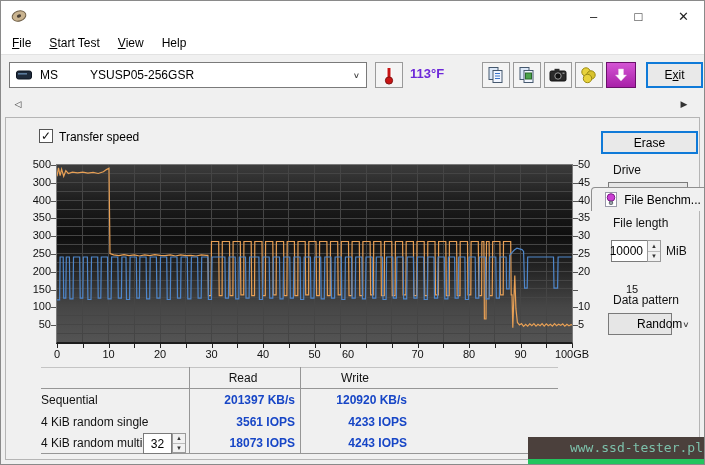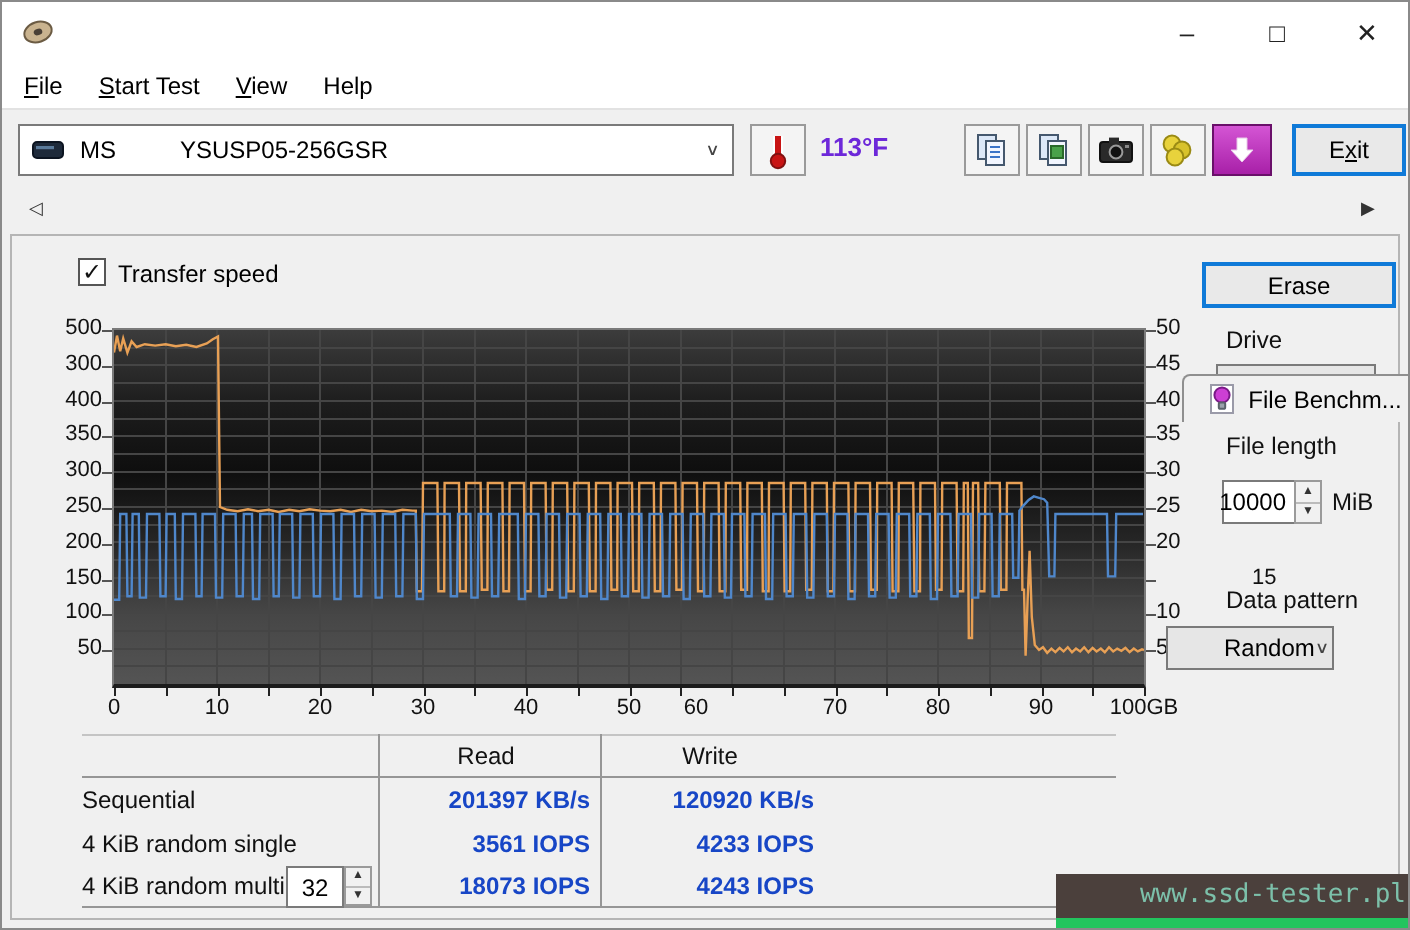--- a/index.html
+++ b/index.html
@@ -397,21 +397,21 @@
   <span class="abs panel-label" style="left:612px;top:215px;z-index:2;">File length</span>
   <div class="abs numbox" style="left:610px;top:239px;width:37px;height:22px;z-index:2;">
     <span>10000</span>
   </div>
   <div class="abs spin" style="left:646px;top:239px;width:14px;height:22px;z-index:2;">
     <div>▲</div>
     <div>▼</div>
   </div>
   <span class="abs panel-label" style="left:665px;top:243px;z-index:2;">MiB</span>
   <span class="abs panel-label" style="left:612px;top:292px;z-index:2;">Data pattern</span>
-  <div class="abs combo gray-combo" style="left:582px;top:312px;width:84px;height:22px;z-index:2;padding-left:28px;">
+  <div class="abs combo gray-combo" style="left:607px;top:312px;width:64px;height:22px;z-index:2;padding-left:28px;">
     <span>Random</span>
     <span class="chev">∨</span>
   </div>
 
   <div id="results">
       <div class="abs res-line" style="left: 40px; top: 366px; width: 517px; height: 1px; background: rgb(196, 196, 196);"></div>
       <div class="abs res-line" style="left: 40px; top: 387px; width: 517px; height: 1px; background: rgb(150, 150, 150);"></div>
       <div class="abs res-line" style="left: 40px; top: 452px; width: 517px; height: 1px; background: rgb(150, 150, 150);"></div>
       <div class="abs res-line" style="left: 188px; top: 366px; width: 1px; height: 86px; background: rgb(150, 150, 150);"></div>
       <div class="abs res-line" style="left: 299px; top: 366px; width: 1px; height: 86px; background: rgb(150, 150, 150);"></div>

